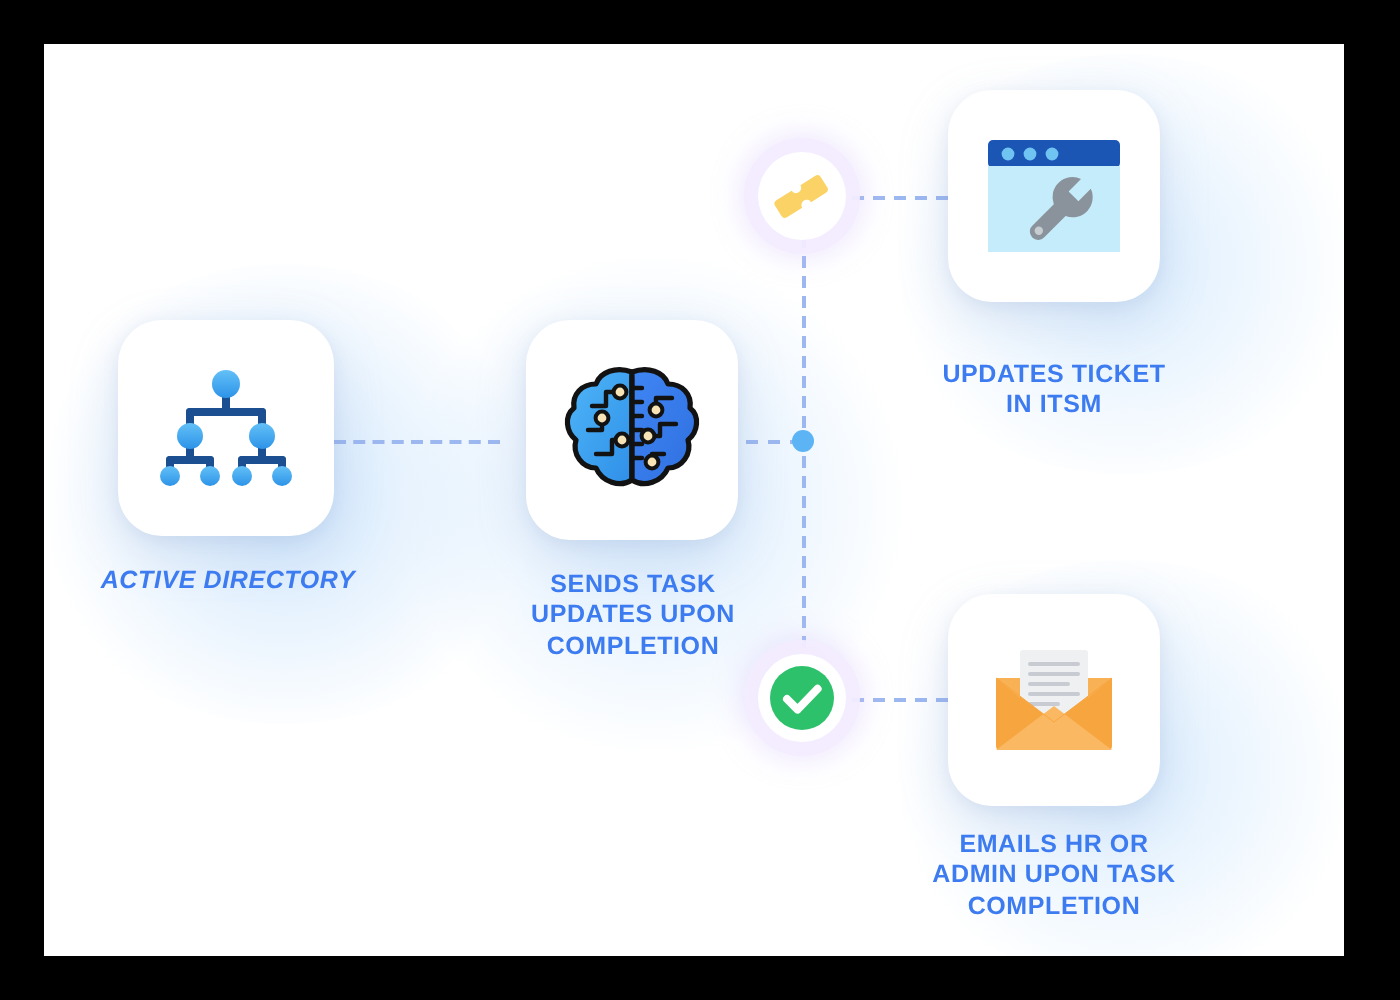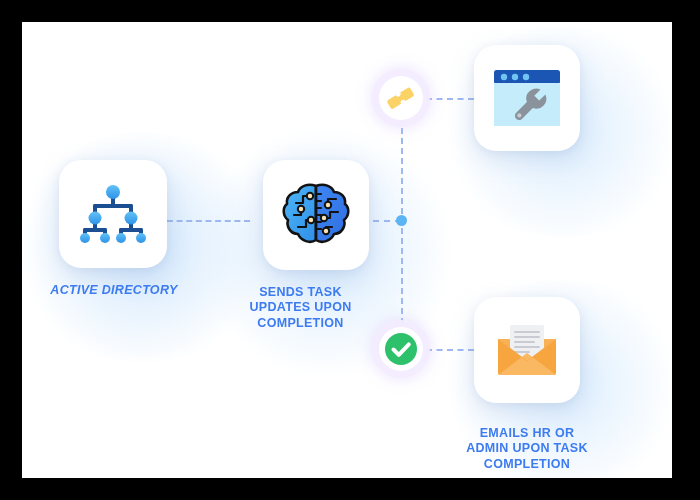--- a/index.html
+++ b/index.html
@@ -203,21 +203,21 @@
             <circle cx="28" cy="15" r="3.2"></circle>
             <circle cx="19" cy="28" r="3.2"></circle>
             <circle cx="29" cy="39" r="3.2"></circle>
             <circle cx="46" cy="24" r="3.2"></circle>
             <circle cx="42" cy="37" r="3.2"></circle>
             <circle cx="44" cy="50" r="3.2"></circle>
           </g>
         </svg>
       </span>
     </div>
-    <div class="caption" style="left:191px; top:263px; width:175px;">SENDS TASK
+    <div class="caption" style="left:207px; top:263px; width:175px;">SENDS TASK
 UPDATES UPON
 COMPLETION</div>
 
     <div class="badge" style="left:357px; top:54px;">
       <span>
         <svg width="28" height="28" viewBox="0 0 28 28">
           <g transform="rotate(-32 14 14)">
             <path d="M3 9 h9 a2.6 2.6 0 0 0 5.2 0 H26 a2 2 0 0 1 2 2 v6
                      a2 2 0 0 1 -2 2 h-8.8 a2.6 2.6 0 0 0 -5.2 0 H3
                      a2 2 0 0 1 -2 -2 v-6 a2 2 0 0 1 2 -2 z" fill="#fbd265" transform="translate(-1,0)"></path>
@@ -236,20 +236,22 @@
           <circle cx="33" cy="8" r="3.2" fill="#6fc4f2"></circle>
           <g fill="#8a939b">
             <path d="M47.5 20.5 a10 10 0 0 0 -13.6 12.6 l-10.4 10.4
                      a4.2 4.2 0 1 0 5.9 5.9 l10.4 -10.4
                      a10 10 0 0 0 12.6 -13.6 l-6.2 6.2 -4.9 -4.9 z"></path>
             <circle cx="26.4" cy="46.4" r="2.1" fill="#c7ccd1"></circle>
           </g>
         </svg>
       </span>
     </div>
+    <div class="caption" style="left:420px; top:158px; width:170px;">UPDATES TICKET
+IN ITSM</div>
 
     <div class="badge" style="left:357px; top:305px;">
       <span>
         <svg width="34" height="34" viewBox="0 0 34 34">
           <circle cx="17" cy="17" r="16" fill="#2ec16b"></circle>
           <path d="M9.5 17.5 L14.8 22.8 L24.8 12.4" fill="none" stroke="#ffffff" stroke-width="4" stroke-linecap="round" stroke-linejoin="round"></path>
         </svg>
       </span>
     </div>
 
@@ -270,18 +272,18 @@
                    L33 38 Z" fill="#f7a53f"></path>
 
           <path d="M4 16 L16 16 L16 26 Z" fill="#f9b155"></path>
           <path d="M62 16 L50 16 L50 26 Z" fill="#f9b155"></path>
 
           <path d="M4 52 L33 30 L62 52 Z" fill="#fbb862"></path>
           <path d="M4 16 L33 38 L62 16" fill="none" stroke="#f7a53f" stroke-width="0.5"></path>
         </svg>
       </span>
     </div>
-    <div class="caption" style="left:414px; top:404px; width:182px;">EMAILS HR OR
+    <div class="caption" style="left:414px; top:393px; width:182px;">EMAILS HR OR
 ADMIN UPON TASK
 COMPLETION</div>
 
   </div>
 </div>
 
 </body></html>

